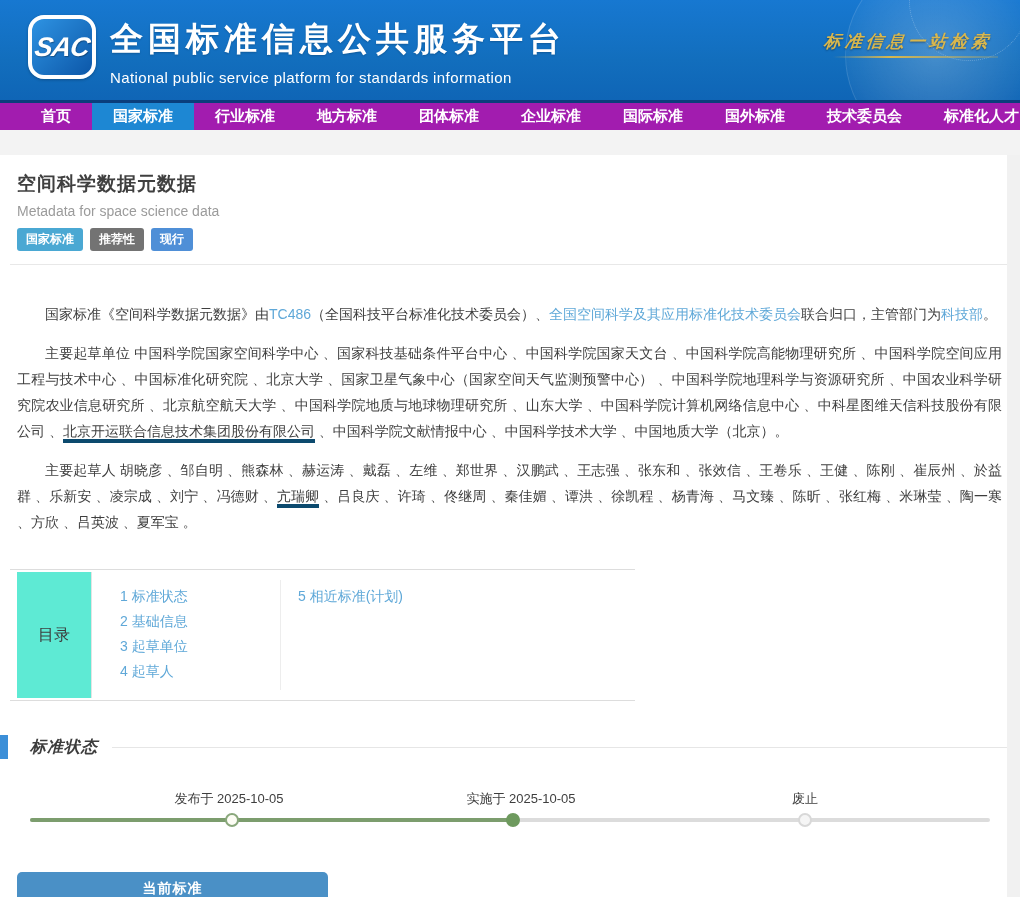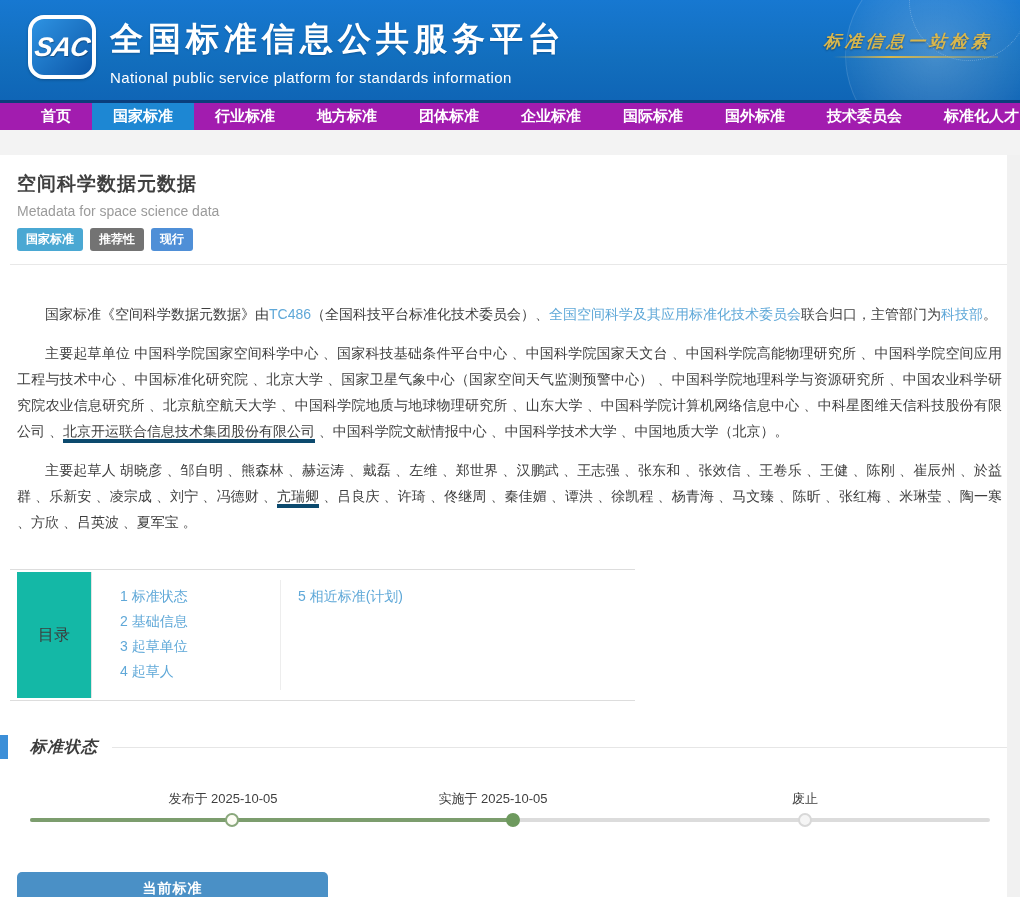--- a/index.html
+++ b/index.html
@@ -59,21 +59,21 @@
 
   .paras { width:985px; margin-top:36px; }
   .para { font-size:14px; color:#3e3e3e; line-height:26px; text-indent:2em;
     margin-bottom:13px; text-align:justify; }
   .link { color:#5fa8d8; cursor:pointer; text-decoration:none; }
   .mark-u { border-bottom:4px solid #0c4a6e; }
 
   
   .toc { margin:34px 0 0 -7px; width:625px; border-top:1px solid #dddddd;
     border-bottom:1px solid #dddddd; display:flex; padding:2px 0; }
-  .toc-label { width:75px; min-height:126px; background:#14b8a6; border-right:1px solid #e3e3e3;
+  .toc-label { width:75px; min-height:126px; background:#5eead4; border-right:1px solid #e3e3e3;
     margin-left:7px; display:flex; align-items:center; justify-content:center;
     font-size:16px; color:#3c3c3c; }
   .toc-col1 { width:188px; padding:12px 0 0 28px; }
   .toc-divider { width:1px; background:#ededed; margin:8px 0; }
   .toc-col2 { padding:12px 0 0 17px; }
   .toc-link { display:block; font-size:14px; color:#5fa8d8; line-height:25px;
     text-decoration:none; cursor:pointer; }
 
   
   .section-header { position:relative; margin-top:33px; height:26px;
@@ -87,22 +87,22 @@
   .tl-line { position:absolute; top:36px; left:13px; width:960px; height:4px;
     background:#dcdcdc; border-radius:2px; }
   .tl-progress { position:absolute; top:36px; left:13px; width:483px; height:4px;
     background:#7c9d6e; border-radius:2px; }
   .tl-dot { position:absolute; top:31px; width:14px; height:14px; border-radius:50%; }
   .tl-dot.hollow-green { left:208px; background:#fdfdf5; border:2px solid #8aa87c; }
   .tl-dot.filled { left:489px; background:#6e9a5e; border:2px solid #6e9a5e; }
   .tl-dot.hollow-gray { left:781px; background:#f5f5f5; border:2px solid #d8d8d8; }
   .tl-label { position:absolute; top:8px; width:160px; text-align:center;
     font-size:13px; color:#3e3e3e; }
-  .tl-label.l1 { left:126px; }
-  .tl-label.l2 { left:396px; }
+  .tl-label.l1 { left:132px; }
+  .tl-label.l2 { left:424px; }
   .tl-label.l3 { left:708px; }
 
   
   .card { margin-top:28px; width:311px; }
   .card-header { height:34px; background:#4a90c6; border-radius:5px 5px 0 0;
     color:#fff; font-size:14px; font-weight:bold; display:flex; align-items:center;
     justify-content:center; letter-spacing:1px; }
   .card-body { border:1px solid #4b7ea7; border-top:none; border-radius:0 0 5px 5px;
     background:#fff; padding:17px 14px 24px 14px; box-shadow:0 2px 3px rgba(0,0,0,.12); }
 </style>

